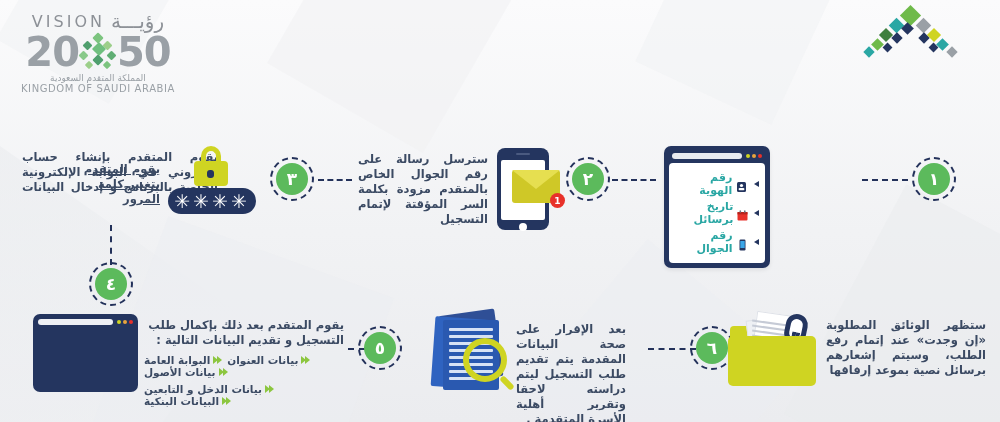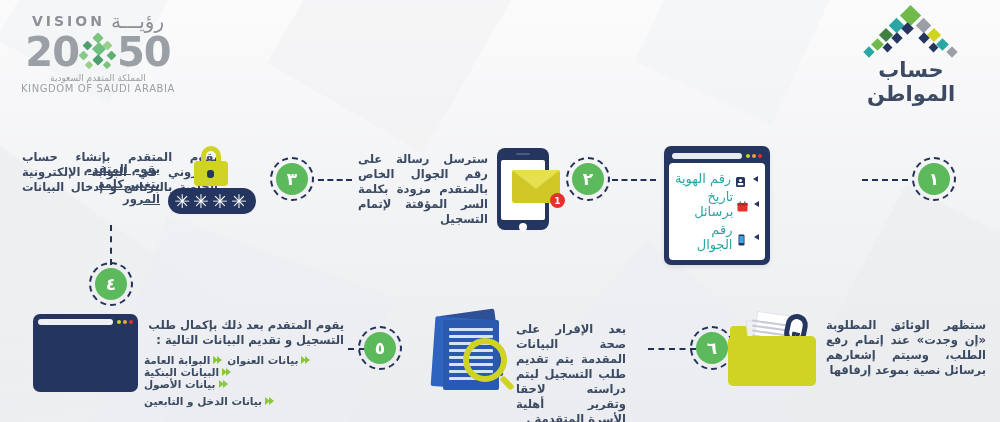--- a/index.html
+++ b/index.html
@@ -26,21 +26,21 @@
   .bg5{width:180px;height:180px;left:300px;top:-60px;transform:rotate(30deg);
        background:#f0f1f3;opacity:.55;}
   .bg6{width:150px;height:150px;left:660px;top:-50px;transform:rotate(25deg);
        background:#f0f1f3;opacity:.5;}
   .bg7{width:130px;height:130px;left:20px;top:-50px;transform:rotate(30deg);
        background:#f0f1f3;opacity:.5;}
 
   
   #vision-logo{position:absolute;left:18px;top:8px;width:160px;height:96px;text-align:center;}
   .v-top{display:flex;align-items:center;justify-content:center;gap:6px;height:26px;}
-  .v-word{font-size:14px;letter-spacing:3px;color:#8d9197;font-weight:700;}
+  .v-word{font-size:16px;letter-spacing:3px;color:#8d9197;font-weight:400;}
   .v-ar{font-size:20px;color:#8d9197;}
   .v-2030{display:flex;align-items:center;justify-content:center;gap:1px;height:40px;margin-top:-2px;}
   .v-dig{font-size:40px;font-weight:700;color:#9aa0a6;line-height:38px;letter-spacing:-1px;}
   .v-emblem{width:36px;height:36px;position:relative;}
   .v-emblem i{position:absolute;display:block;background:#6fbf7f;border-radius:1px;}
   .v-sub1{font-size:9px;color:#9aa0a6;margin-top:1px;}
   .v-sub2{font-size:10px;color:#9aa0a6;letter-spacing:.6px;}
 
   #title-banner{position:absolute;left:345px;top:32px;width:340px;height:48px;
     background:#2aa7a4;display:flex;align-items:center;justify-content:center;}
@@ -80,21 +80,21 @@
   .browser{position:absolute;background:#24355f;border-radius:7px;padding:5px;
     box-shadow:0 2px 4px rgba(0,0,0,.08);}
   .browser .bar{height:9px;background:#24355f;display:flex;align-items:center;
     justify-content:space-between;padding:0 3px 3px 3px;}
   .browser .urlbar{height:6px;background:#e8ebf0;border-radius:3px;flex:1;margin-right:4px;}
   .browser .dots{display:flex;gap:2px;}
   .browser .dots i{width:4px;height:4px;border-radius:50%;display:block;}
   .browser .screen{background:#fff;border-radius:4px;padding:5px 6px;}
   .fieldrow{display:flex;align-items:center;justify-content:flex-end;gap:4px;margin:3px 0;
     direction:rtl;}
-  .fieldrow .lbl{font-size:13px;color:#2aa7a4;font-weight:400;direction:rtl;}
+  .fieldrow .lbl{font-size:11px;color:#2aa7a4;font-weight:700;direction:rtl;}
   .fieldrow .gi{width:11px;height:12px;position:relative;display:inline-block;}
   .fieldrow .arrow{width:8px;height:8px;position:relative;}
   .fieldrow .arrow:after{content:"";position:absolute;right:0;top:1px;
     border-right:5px solid #24355f;border-top:3.5px solid transparent;border-bottom:3.5px solid transparent;}
 
   
   #phone{position:absolute;left:497px;top:148px;width:52px;height:82px;
     background:#24355f;border-radius:8px;padding:4px;box-sizing:border-box;}
   #phone .scr{background:#fff;border-radius:2px;height:60px;margin-top:5px;}
   #phone .spk{width:14px;height:2px;background:#4a5a80;border-radius:1px;margin:1px auto 0;}
@@ -215,21 +215,20 @@
       <i style="left:64px;top:22px;width:10px;height:10px;background:#cfd422;transform:rotate(45deg)"></i>
       <i style="left:28px;top:26px;width:8px;height:8px;background:#24355f;transform:rotate(45deg)"></i>
       <i style="left:55px;top:26px;width:8px;height:8px;background:#24355f;transform:rotate(45deg)"></i>
       <i style="left:8px;top:32px;width:9px;height:9px;background:#6fba4a;transform:rotate(45deg)"></i>
       <i style="left:73px;top:32px;width:9px;height:9px;background:#2aa7a4;transform:rotate(45deg)"></i>
       <i style="left:19px;top:36px;width:7px;height:7px;background:#24355f;transform:rotate(45deg)"></i>
       <i style="left:65px;top:36px;width:7px;height:7px;background:#24355f;transform:rotate(45deg)"></i>
       <i style="left:0px;top:40px;width:8px;height:8px;background:#2aa7a4;transform:rotate(45deg)"></i>
       <i style="left:83px;top:40px;width:8px;height:8px;background:#9aa0a6;transform:rotate(45deg)"></i>
     </div>
-    <div id="brand-name">حساب المواطن</div>
   </div>
 
   <div class="txt" style="right:782px;top:150px;width:196px;">يقوم المتقدم بإنشاء حساب إلكتروني في البوابة الإلكترونية الخاصة بالبرنامج و إدخال البيانات التالية :</div>
   <div class="badge" style="left:912px;top:157px;">
     <span class="ring"></span>
     <span class="disc">
       <span class="num">١</span>
     </span>
   </div>
   <div class="conn" style="left:862px;top:179px;width:46px;"></div>
@@ -361,31 +360,31 @@
           <span>بيانات العنوان</span>
         </span>
       <span class="b">
           <span class="bx"></span>
           <span>البوابة العامة</span>
         </span>
     </div>
     <div class="row">
       <span class="b">
           <span class="bx"></span>
-          <span>البيانات البنكية</span>
+          <span>بيانات الأصول</span>
+        </span>
+      <span class="b">
+          <span class="bx"></span>
+          <span>بيانات الدخل و التابعين</span>
         </span>
     </div>
     <div class="row">
       <span class="b">
           <span class="bx"></span>
-          <span>بيانات الأصول</span>
-        </span>
-      <span class="b">
-          <span class="bx"></span>
-          <span>بيانات الدخل و التابعين</span>
+          <span>البيانات البنكية</span>
         </span>
     </div>
   </div>
 
   <div class="conn" style="left:348px;top:348px;width:28px;"></div>
 
   <div class="badge" style="left:358px;top:326px;">
     <span class="ring"></span>
     <span class="disc">
       <span class="num">٥</span>

